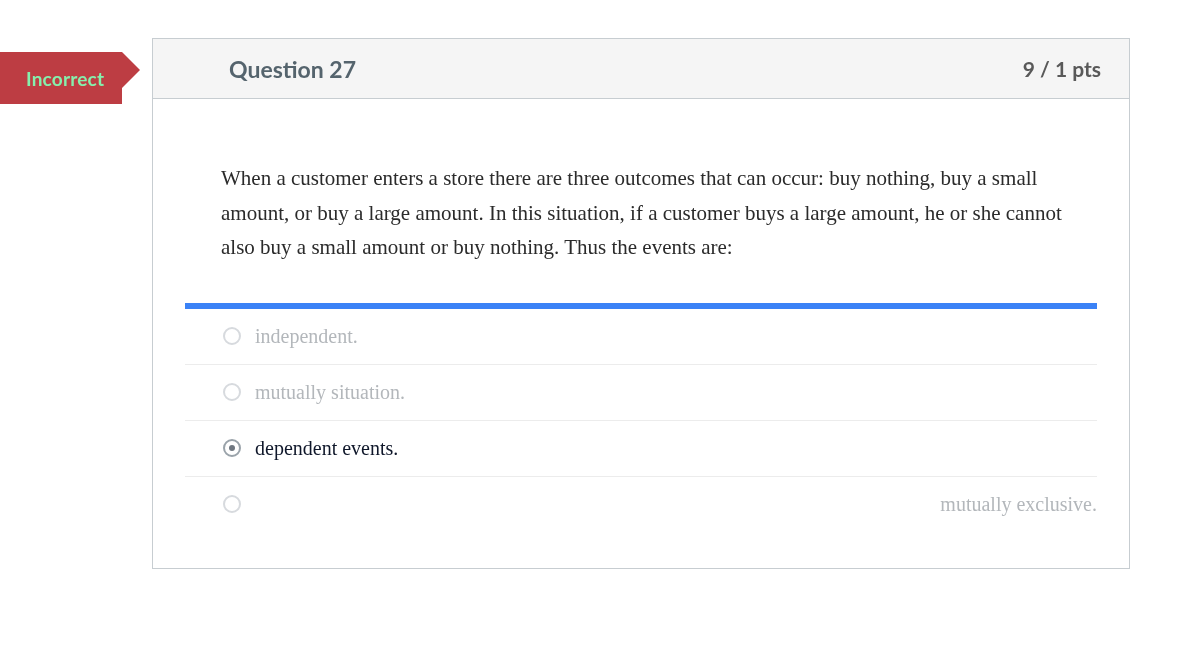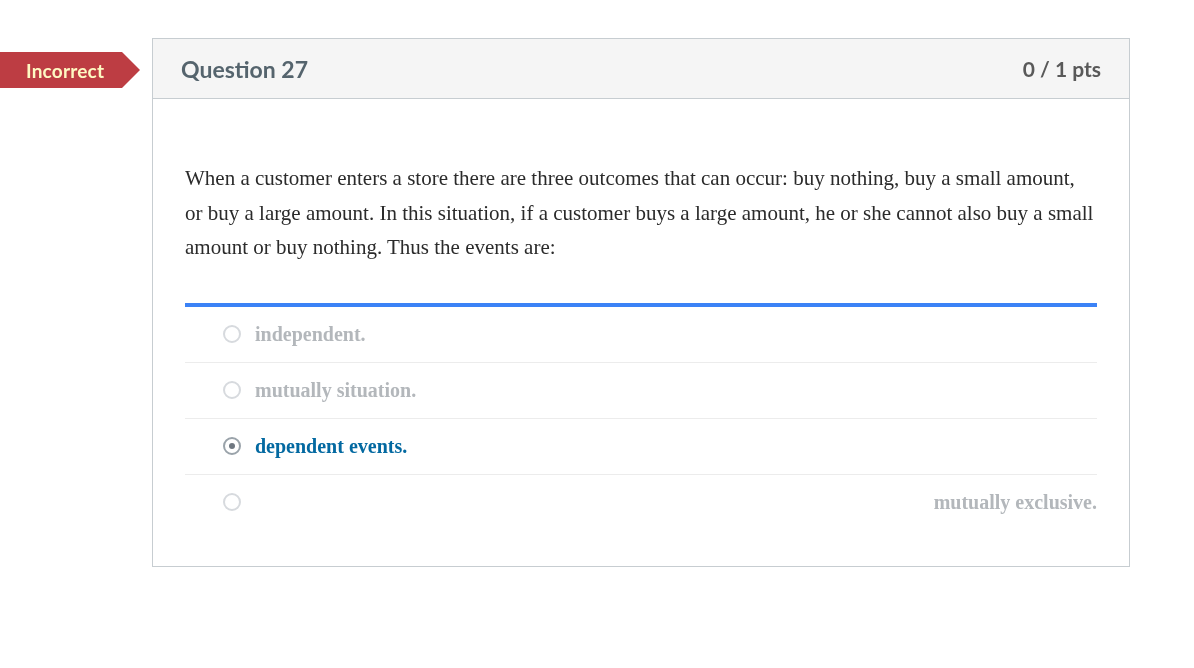--- a/index.html
+++ b/index.html
@@ -23,33 +23,34 @@
     border-bottom: 1px solid #c7cdd1;
     display: flex;
     align-items: center;
     justify-content: space-between;
     padding: 0 28px;
   }
   .question-title {
     font-size: 23px;
     font-weight: 700;
     color: #55646d;
+    margin-left: 48px;
   }
   .question-points {
     font-size: 21px;
     font-weight: 700;
     color: #595959;
   }
   .status-badge {
     position: absolute;
     left: 0;
     top: 52px;
-    height: 36px;
+    height: 52px;
     background: #bd3d43;
-    color: #fef9c3;
+    color: #86efac;
     font-size: 19px;
     font-weight: 700;
     display: flex;
     align-items: center;
     padding: 0 18px 0 26px;
     letter-spacing: 0.2px;
   }
   .status-badge::after {
     content: "";
     position: absolute;
@@ -64,24 +65,24 @@
   .question-body {
     padding: 62px 32px 36px 32px;
     background: #ffffff;
   }
   .question-text {
     font-family: Georgia, "Times New Roman", serif;
     font-size: 21px;
     line-height: 1.65;
     color: #2b2b2b;
     margin-bottom: 38px;
+    margin-left: 36px;
   }
   .answers {
-    border-top: 4px solid #3b82f6;
-    font-weight: bold;
+    border-top: 6px solid #3b82f6;
   }
   .answer {
     display: flex;
     align-items: center;
     gap: 14px;
     padding: 16px 0 16px 38px;
     border-bottom: 1px solid #ececec;
   }
   .answer:last-child {
     border-bottom: none;
@@ -109,34 +110,34 @@
     border-radius: 50%;
   }
   .answer-label {
     font-family: Georgia, "Times New Roman", serif;
     font-size: 20px;
   }
   .answer-label.dim {
     color: #b3b7bb;
   }
   .answer-label.sel {
-    color: #0369a1;
+    color: #0f172a;
   }
 </style>
 </head>
 <body>
 
 <div class="status-badge">
   <span>Incorrect</span>
 </div>
 
 <div class="question-card">
   <div class="question-header">
     <span class="question-title">Question 27</span>
-    <span class="question-points">0 / 1 pts</span>
+    <span class="question-points">9 / 1 pts</span>
   </div>
   <div class="question-body">
     <p class="question-text">When a customer enters a store there are three outcomes that can occur: buy nothing, buy a small amount, or buy a large amount. In this situation, if a customer buys a large amount, he or she cannot also buy a small amount or buy nothing. Thus the events are:</p>
     <div class="answers">
 
       <div class="answer">
         <span class="radio"></span>
         <span class="answer-label dim">independent.</span>
       </div>
 

